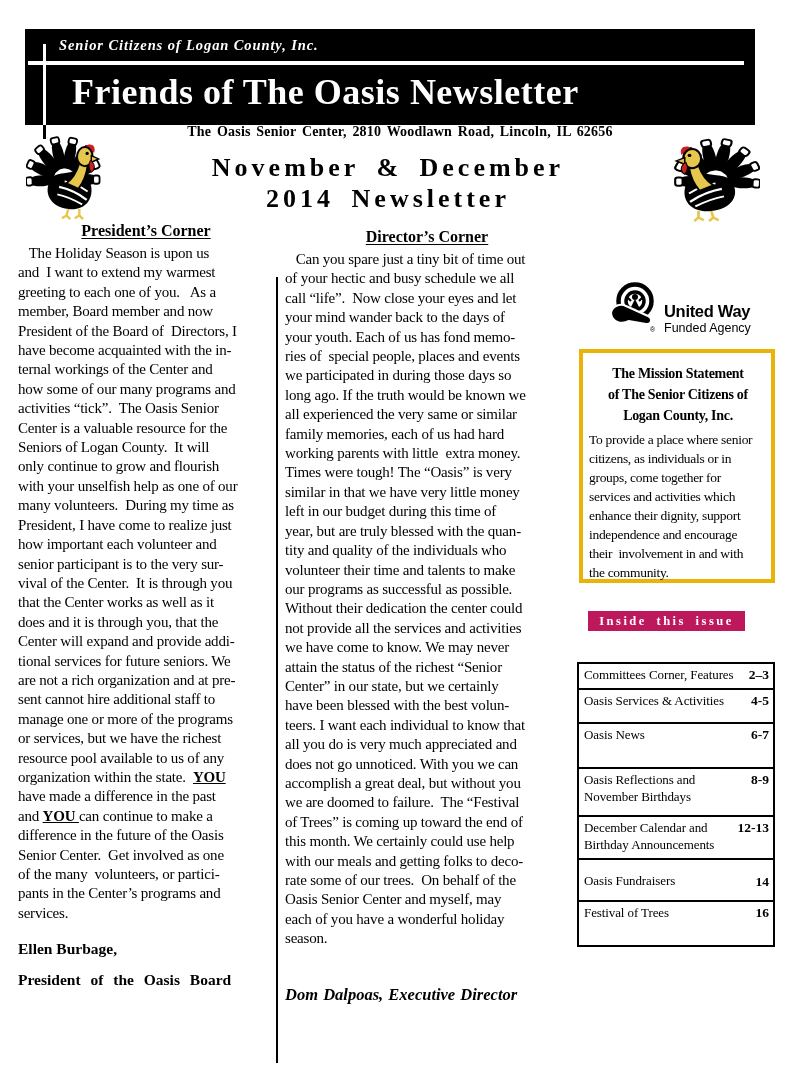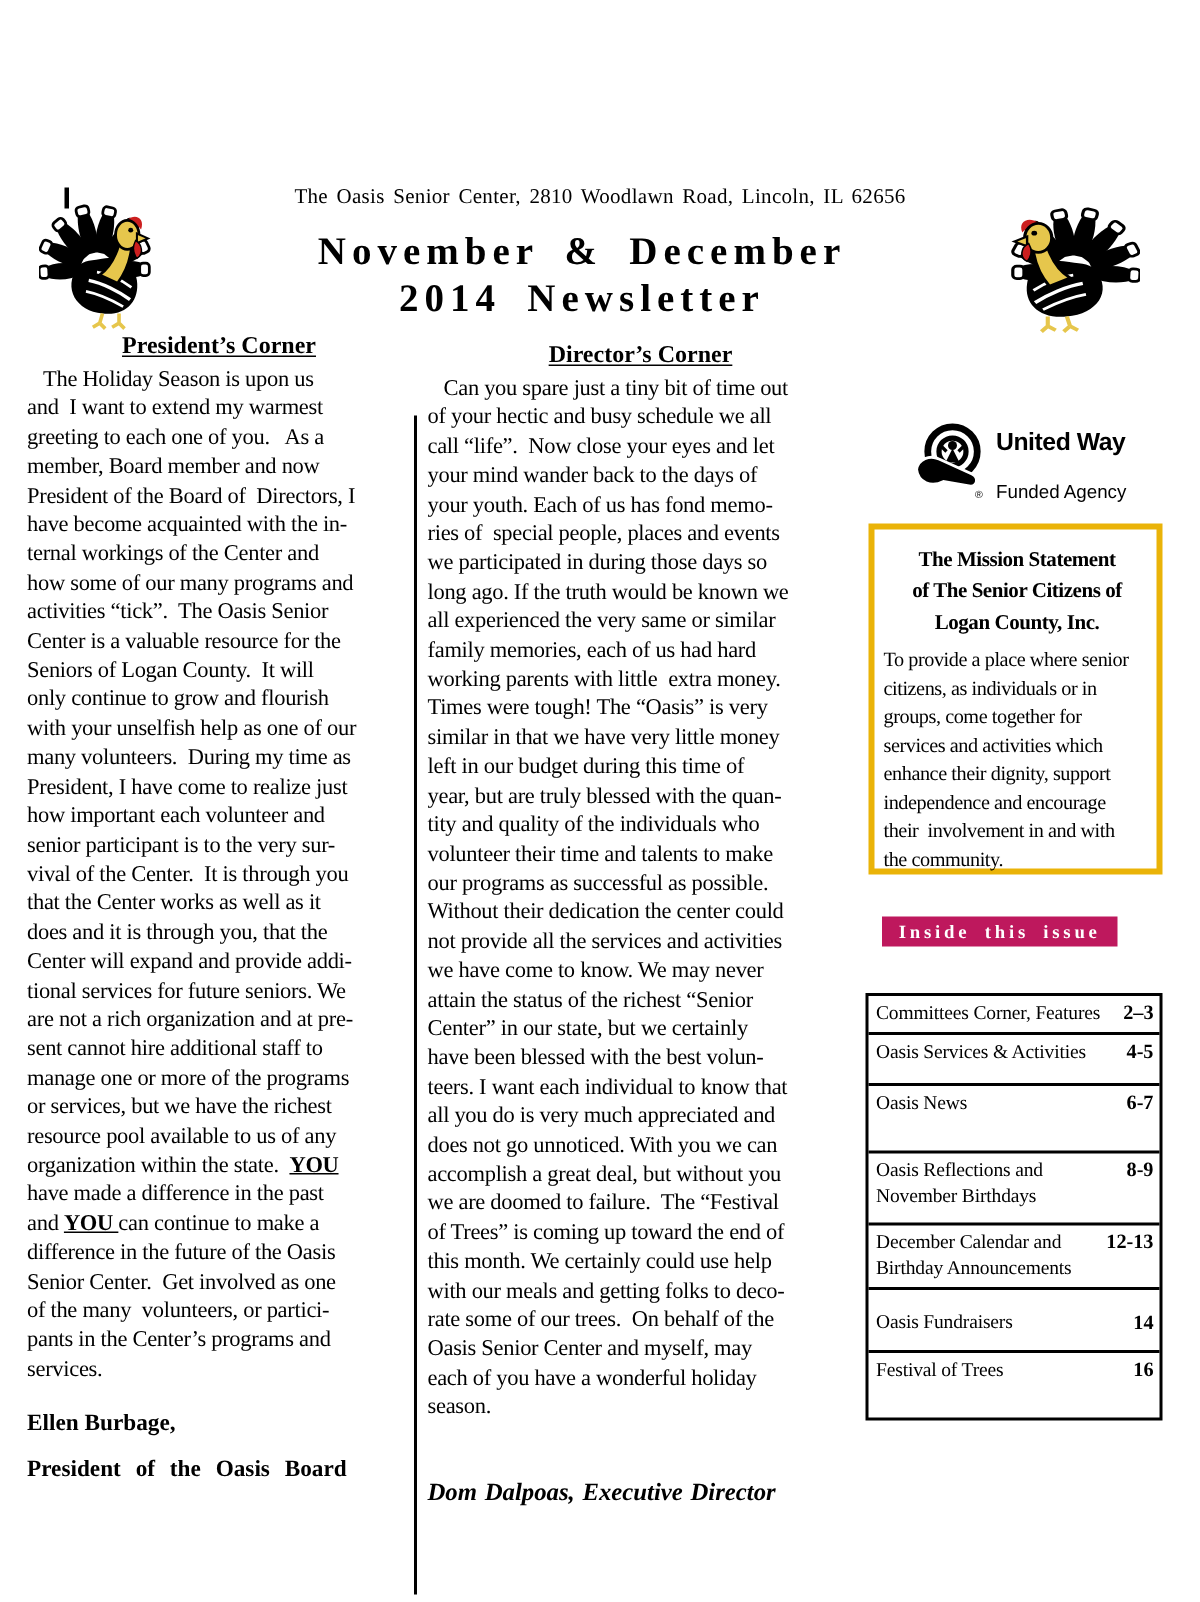--- a/index.html
+++ b/index.html
@@ -10,21 +10,21 @@
   .banner{position:absolute;left:25px;top:29px;width:730px;height:96px;background:#000;}
   .banner-org{position:absolute;left:34px;top:8px;color:#fff;font-style:italic;font-weight:bold;
               font-size:14.5px;letter-spacing:0.9px;white-space:nowrap;}
   .banner-hline{position:absolute;left:3px;top:32px;width:716px;height:4px;background:#fff;}
   .banner-vline{position:absolute;left:18px;top:15px;width:3px;height:81px;background:#fff;}
   .banner-title{position:absolute;left:47px;top:42px;color:#fff;font-weight:bold;
                 font-size:36px;white-space:nowrap;letter-spacing:0.5px;}
   .vline-tail{position:absolute;left:43px;top:125px;width:3px;height:14px;background:#000;}
 
   .address{position:absolute;left:0;top:124px;width:800px;text-align:center;
-           font-weight:normal;font-size:14px;letter-spacing:0.2px;word-spacing:2px;}
+           font-weight:bold;font-size:14px;letter-spacing:0.2px;word-spacing:2px;}
 
   .issue-title{position:absolute;left:0;top:152px;width:776px;text-align:center;
                font-weight:bold;font-size:26px;line-height:31px;letter-spacing:4px;word-spacing:7px;}
 
   .turkey{position:absolute;}
   .turkey.left{left:26px;top:130px;}
   .turkey.right{left:654px;top:132px;transform:scaleX(-1);}
 
   
   .col{position:absolute;}
@@ -39,21 +39,21 @@
   .sig-name{margin-top:17px;font-weight:bold;font-size:15.5px;}
   .sig-title{margin-top:13px;font-weight:bold;font-size:15.5px;word-spacing:6px;}
   .sig-director{margin-top:36px;font-weight:bold;font-style:italic;font-size:16.5px;word-spacing:1px;}
 
   .divider{position:absolute;left:276px;top:277px;width:2px;height:786px;background:#000;}
 
   
   .uw{position:absolute;left:604px;top:280px;display:flex;align-items:flex-end;gap:4px;}
   .uw-texts{font-family:"Liberation Sans", sans-serif;line-height:1;}
   .uw-name{font-weight:bold;font-size:16.5px;letter-spacing:-0.3px;}
-  .uw-sub{font-size:12.5px;margin-top:18px;}
+  .uw-sub{font-size:12.5px;margin-top:2px;}
 
   .mission-box{position:absolute;left:579px;top:349px;width:196px;height:234px;
                border:4px solid #eab308;box-sizing:border-box;padding:10px 4px 0 6px;}
   .mission-h{text-align:center;font-weight:bold;font-size:14px;line-height:21px;letter-spacing:-0.3px;}
   .mission-body{margin-top:4px;white-space:pre-wrap;font-size:13.5px;line-height:19px;letter-spacing:-0.3px;}
 
   .inside-banner{position:absolute;left:588px;top:611px;width:157px;height:20px;background:#be185d;
                  display:flex;align-items:center;justify-content:center;}
   .inside-banner span{color:#fff;font-weight:bold;font-size:12.5px;letter-spacing:2.5px;word-spacing:4px;}
 
@@ -62,20 +62,26 @@
            border-bottom:2px solid #000;padding:3px 4px 0 5px;}
   .toc-row:last-child{border-bottom:none;}
   .toc-label{font-size:13px;line-height:16.5px;letter-spacing:-0.1px;white-space:pre-line;}
   .toc-pages{font-size:13.5px;font-weight:bold;text-align:right;}
 </style>
 </head>
 <body>
 
 <div id="page">
 
+  <div class="banner">
+    <div class="banner-org">Senior Citizens of Logan County, Inc.</div>
+    <div class="banner-vline"></div>
+    <div class="banner-hline"></div>
+    <div class="banner-title">Friends of The Oasis Newsletter</div>
+  </div>
   <div class="vline-tail"></div>
 
   <div class="address">The Oasis Senior Center,  2810 Woodlawn Road,  Lincoln, IL  62656</div>
 
   <svg class="turkey left" width="92" height="90" viewBox="0 0 100 98">
     <g>
       <g transform="translate(42,54)">
         <g transform="rotate(-93)">
             <path d="M-3,-12 C-7,-20 -7,-31 -3,-39 L3,-39 C7,-31 7,-20 3,-12 Z" fill="#000"></path>
             <rect x="-4.5" y="-42" width="9" height="7" rx="2.5" fill="#fff" stroke="#000" stroke-width="2"></rect>

